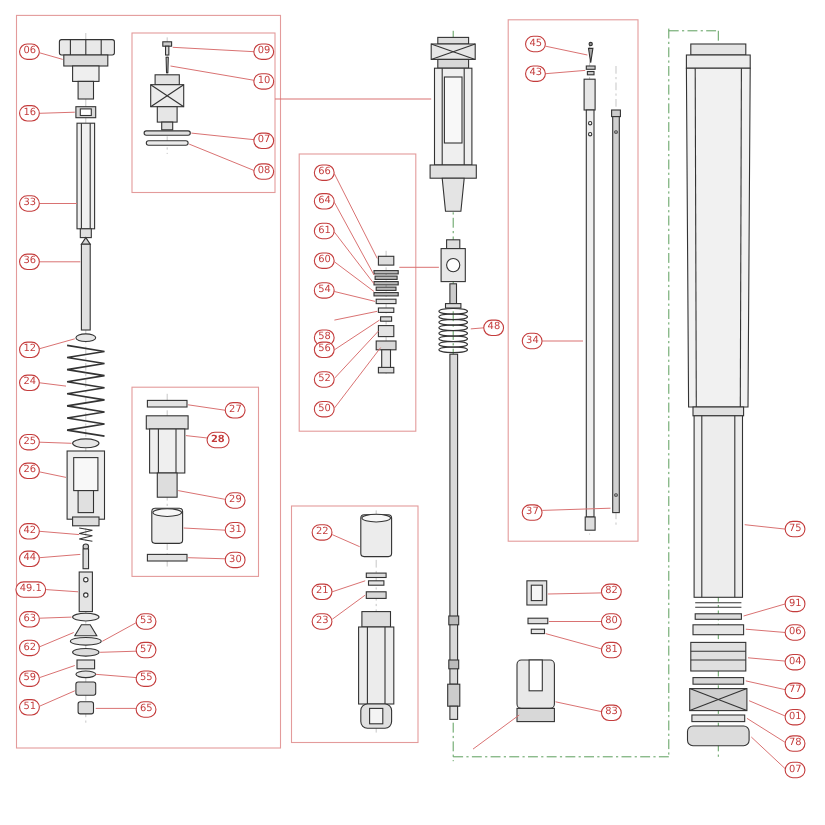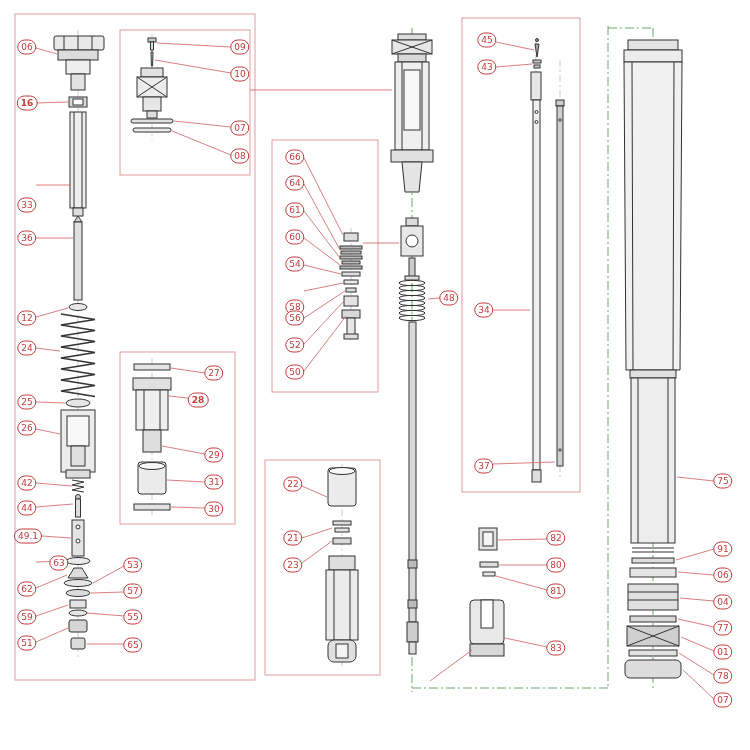--- a/index.html
+++ b/index.html
@@ -367,31 +367,31 @@
     <line x1="714" y1="601" x2="680" y2="598"></line>
     <line x1="714" y1="627" x2="678" y2="619"></line>
     <line x1="714" y1="651" x2="681" y2="637"></line>
     <line x1="714" y1="675" x2="679" y2="653"></line>
     <line x1="714" y1="699" x2="683" y2="670"></line>
   </g>
 </svg>
 
 <div id="callout-layer">
       <div class="callout" style="left: 27px; top: 47px;">06</div>
-      <div class="callout" style="left: 27px; top: 103px; font-weight: bold;">16</div>
-      <div class="callout" style="left: 27px; top: 185px; margin-top: 20px;">33</div>
+      <div class="callout" style="left: 27px; top: 103px;">16</div>
+      <div class="callout" style="left: 27px; top: 185px;">33</div>
       <div class="callout" style="left: 27px; top: 238px;">36</div>
       <div class="callout" style="left: 27px; top: 318px;">12</div>
       <div class="callout" style="left: 27px; top: 348px;">24</div>
       <div class="callout" style="left: 27px; top: 402px;">25</div>
       <div class="callout" style="left: 27px; top: 428px;">26</div>
       <div class="callout" style="left: 27px; top: 483px;">42</div>
       <div class="callout" style="left: 27px; top: 508px;">44</div>
       <div class="callout" style="left: 28px; top: 536px;">49.1</div>
-      <div class="callout" style="left: 27px; top: 563px; margin-left: 32px;">63</div>
+      <div class="callout" style="left: 27px; top: 563px;">63</div>
       <div class="callout" style="left: 27px; top: 589px;">62</div>
       <div class="callout" style="left: 27px; top: 617px;">59</div>
       <div class="callout" style="left: 27px; top: 643px;">51</div>
       <div class="callout" style="left: 133px; top: 565px;">53</div>
       <div class="callout" style="left: 133px; top: 591px;">57</div>
       <div class="callout" style="left: 133px; top: 617px;">55</div>
       <div class="callout" style="left: 133px; top: 645px;">65</div>
       <div class="callout" style="left: 240px; top: 47px;">09</div>
       <div class="callout" style="left: 240px; top: 74px;">10</div>
       <div class="callout" style="left: 240px; top: 128px;">07</div>

